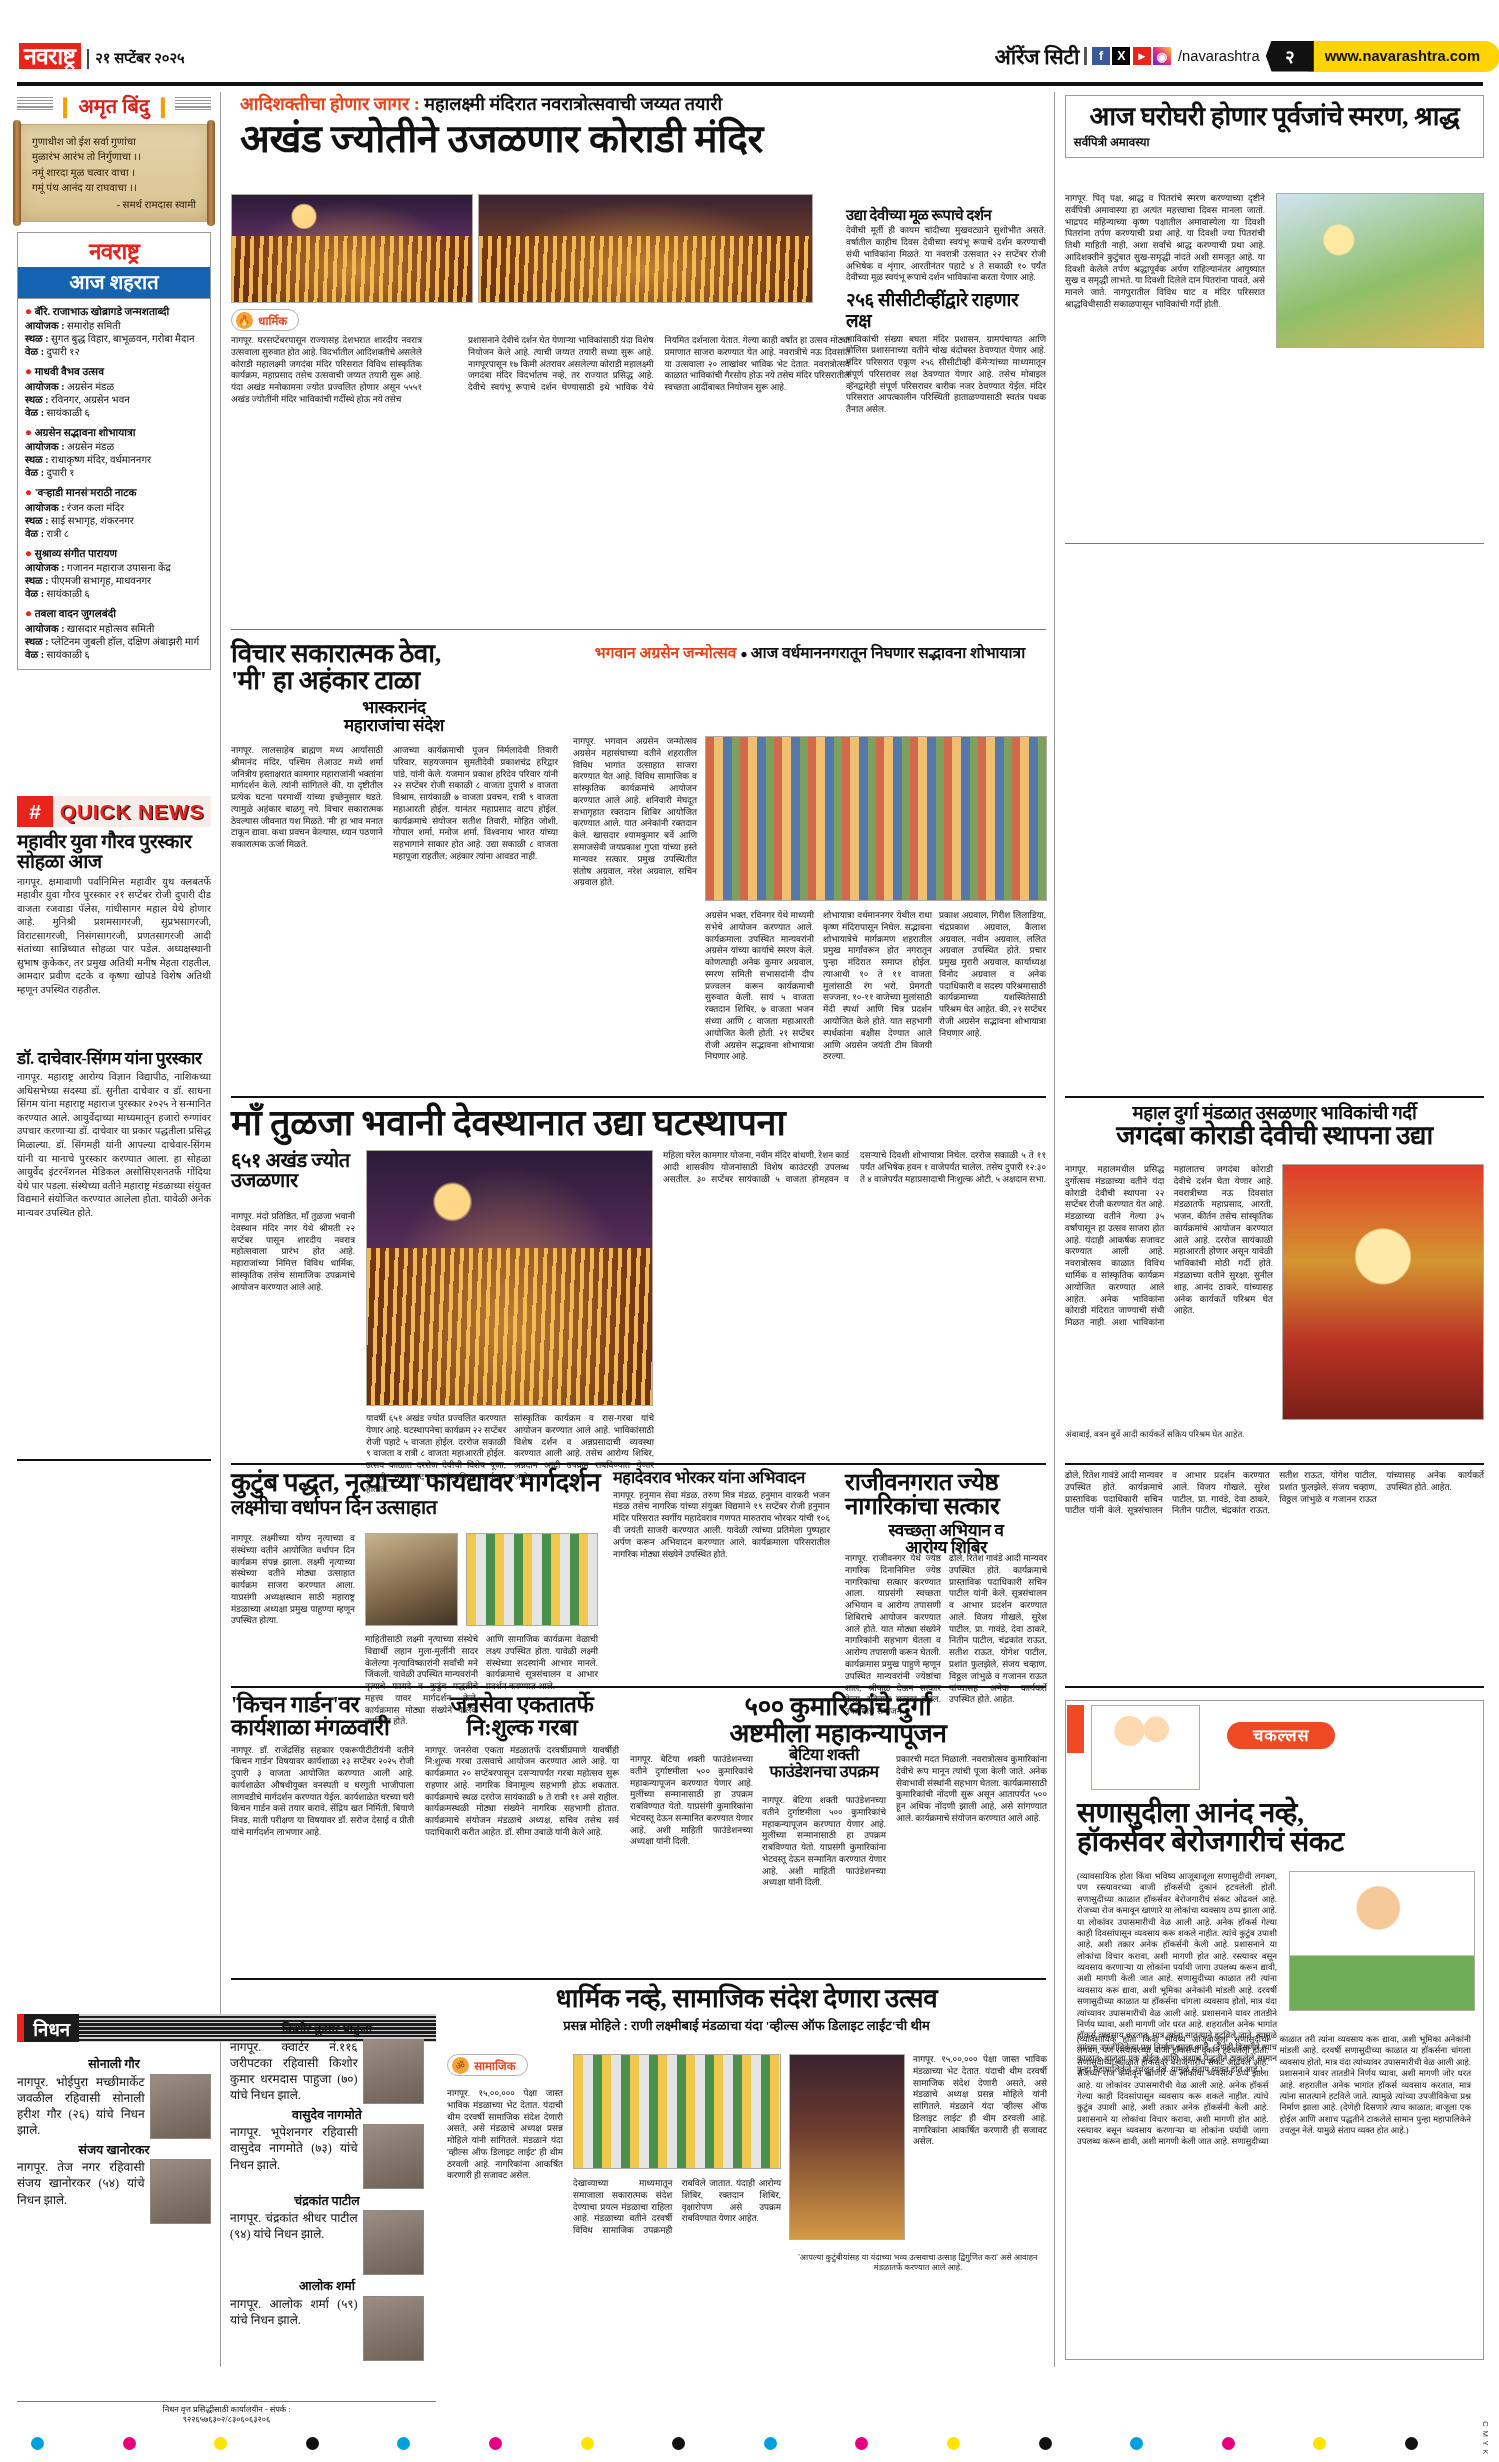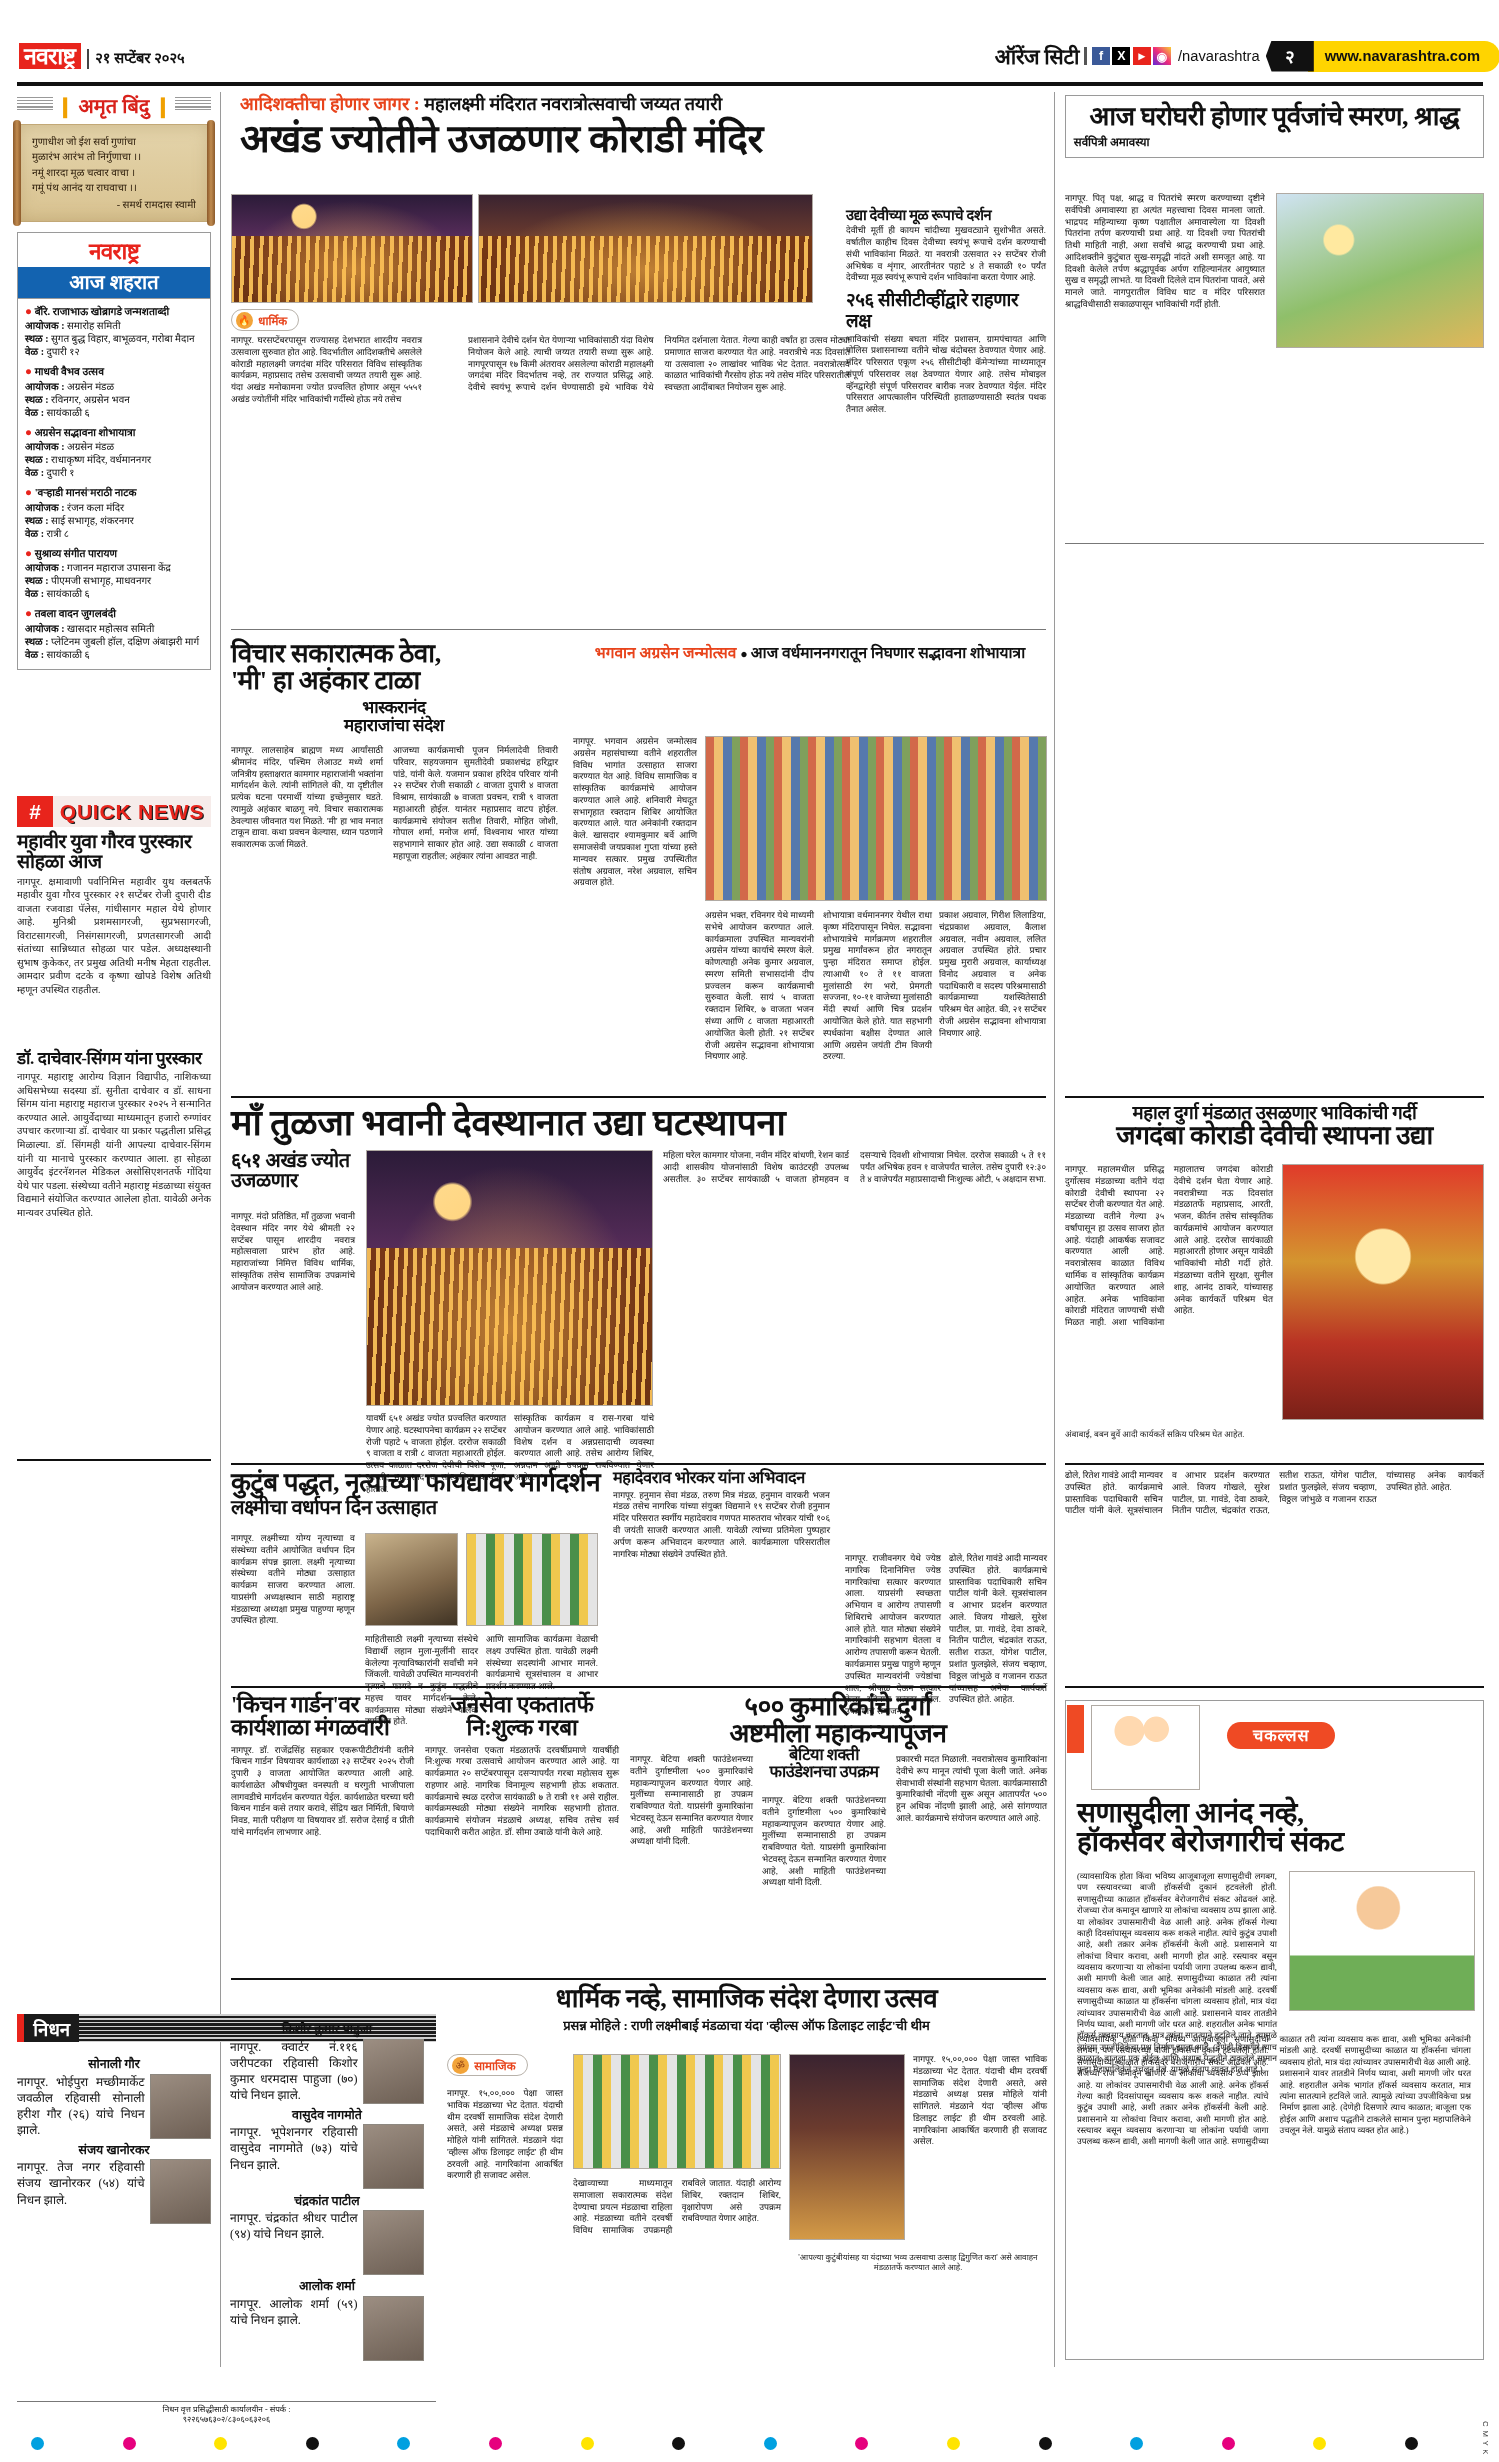--- a/index.html
+++ b/index.html
@@ -407,20 +407,25 @@
   </div>
   <div class="col" style="left:486px; top:1634px; width:112px;">
     <p class="small-txt">आणि सामाजिक कार्यक्रमा वेळाची लक्ष्य उपस्थित होता. यावेळी लक्ष्मी संस्थेच्या सदस्यांनी आभार मानले. कार्यक्रमाचे सूत्रसंचालन व आभार प्रदर्शन करण्यात आले.</p>
   </div>
 
   <div class="col" style="left:613px; top:1470px; width:217px;">
     <div class="hl" style="font-size:16.3px;">महादेवराव भोरकर यांना अभिवादन</div>
     <p class="small-txt" style="margin-top:3.1px;">नागपूर. हनुमान सेवा मंडळ, तरुण मित्र मंडळ, हनुमान वारकरी भजन मंडळ तसेच नागरिक यांच्या संयुक्त विद्यमाने १९ सप्टेंबर रोजी हनुमान मंदिर परिसरात स्वर्गीय महादेवराव गणपत मारुतराव भोरकर यांची १०६ वी जयंती साजरी करण्यात आली. यावेळी त्यांच्या प्रतिमेला पुष्पहार अर्पण करून अभिवादन करण्यात आले. कार्यक्रमाला परिसरातील नागरिक मोठ्या संख्येने उपस्थित होते.</p>
   </div>
 
+  <div class="col" style="left:845px; top:1470px; width:202px;">
+    <div class="hl" style="font-size:24px;">राजीवनगरात ज्येष्ठ नागरिकांचा सत्कार</div>
+    <div class="hl" style="font-size:17px; text-align:center; margin-top:3.1px;">स्वच्छता अभियान व</div>
+    <div class="hl" style="font-size:17px; text-align:center;">आरोग्य शिबिर</div>
+  </div>
   <div class="col" style="left:845px; top:1553px; width:96px;">
     <p class="small-txt">नागपूर. राजीवनगर येथे ज्येष्ठ नागरिक दिनानिमित्त ज्येष्ठ नागरिकांचा सत्कार करण्यात आला. याप्रसंगी स्वच्छता अभियान व आरोग्य तपासणी शिबिराचे आयोजन करण्यात आले होते. यात मोठ्या संख्येने नागरिकांनी सहभाग घेतला व आरोग्य तपासणी करून घेतली. कार्यक्रमास प्रमुख पाहुणे म्हणून उपस्थित मान्यवरांनी ज्येष्ठांचा शाल, श्रीफळ देऊन सत्कार केला. रविनगर सत्कार होईल. उपक्रमाचे संयोजन</p>
   </div>
   <div class="col" style="left:949px; top:1553px; width:98px;">
     <p class="small-txt">ढोले, रितेश गावंडे आदी मान्यवर उपस्थित होते. कार्यक्रमाचे प्रास्ताविक पदाधिकारी सचिन पाटील यांनी केले. सूत्रसंचालन व आभार प्रदर्शन करण्यात आले. विजय गोखले, सुरेश पाटील, प्रा. गावंडे, देवा ठाकरे, नितीन पाटील, चंद्रकांत राऊत, सतीश राऊत, योगेश पाटील, प्रशांत फुलझेले, संजय चव्हाण, विठ्ठल जांभुळे व गजानन राऊत यांच्यासह अनेक कार्यकर्ते उपस्थित होते. आहेत.</p>
   </div>
 
   <div class="col" style="left:1065px; top:1470px; width:419px;">
     <p class="small-txt" style="column-count:4; column-gap:9.3px;">ढोले, रितेश गावंडे आदी मान्यवर उपस्थित होते. कार्यक्रमाचे प्रास्ताविक पदाधिकारी सचिन पाटील यांनी केले. सूत्रसंचालन व आभार प्रदर्शन करण्यात आले. विजय गोखले, सुरेश पाटील, प्रा. गावंडे, देवा ठाकरे, नितीन पाटील, चंद्रकांत राऊत, सतीश राऊत, योगेश पाटील, प्रशांत फुलझेले, संजय चव्हाण, विठ्ठल जांभुळे व गजानन राऊत यांच्यासह अनेक कार्यकर्ते उपस्थित होते. आहेत.</p>
   </div>

